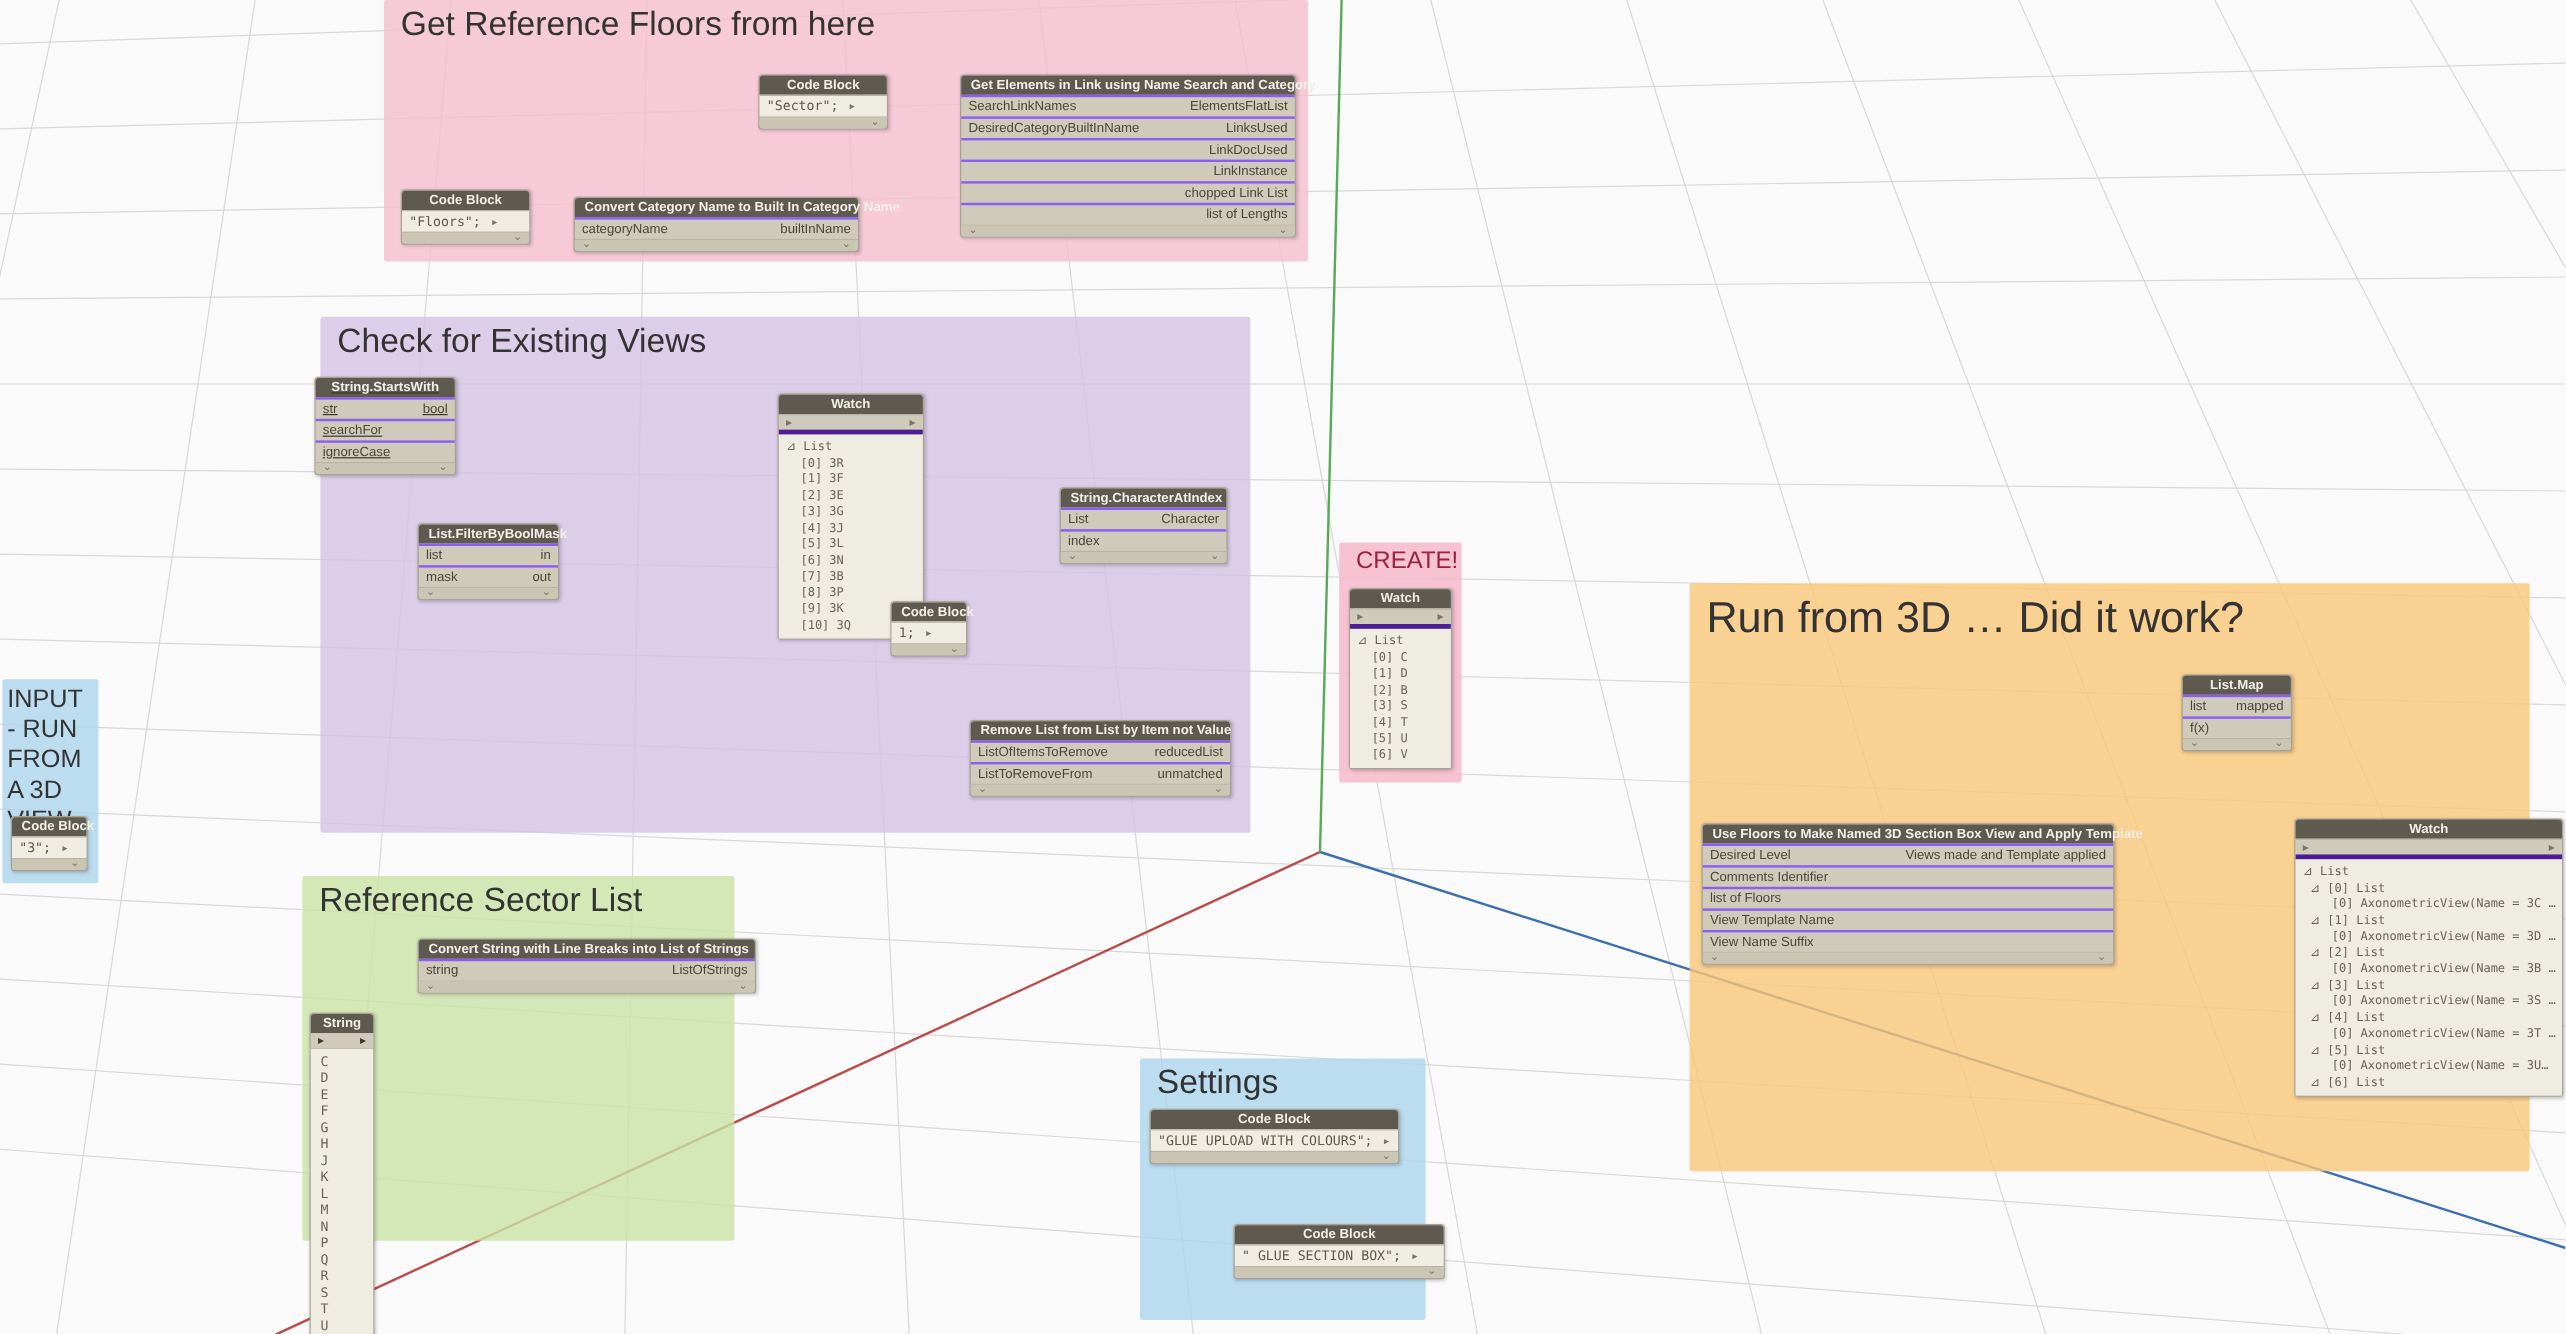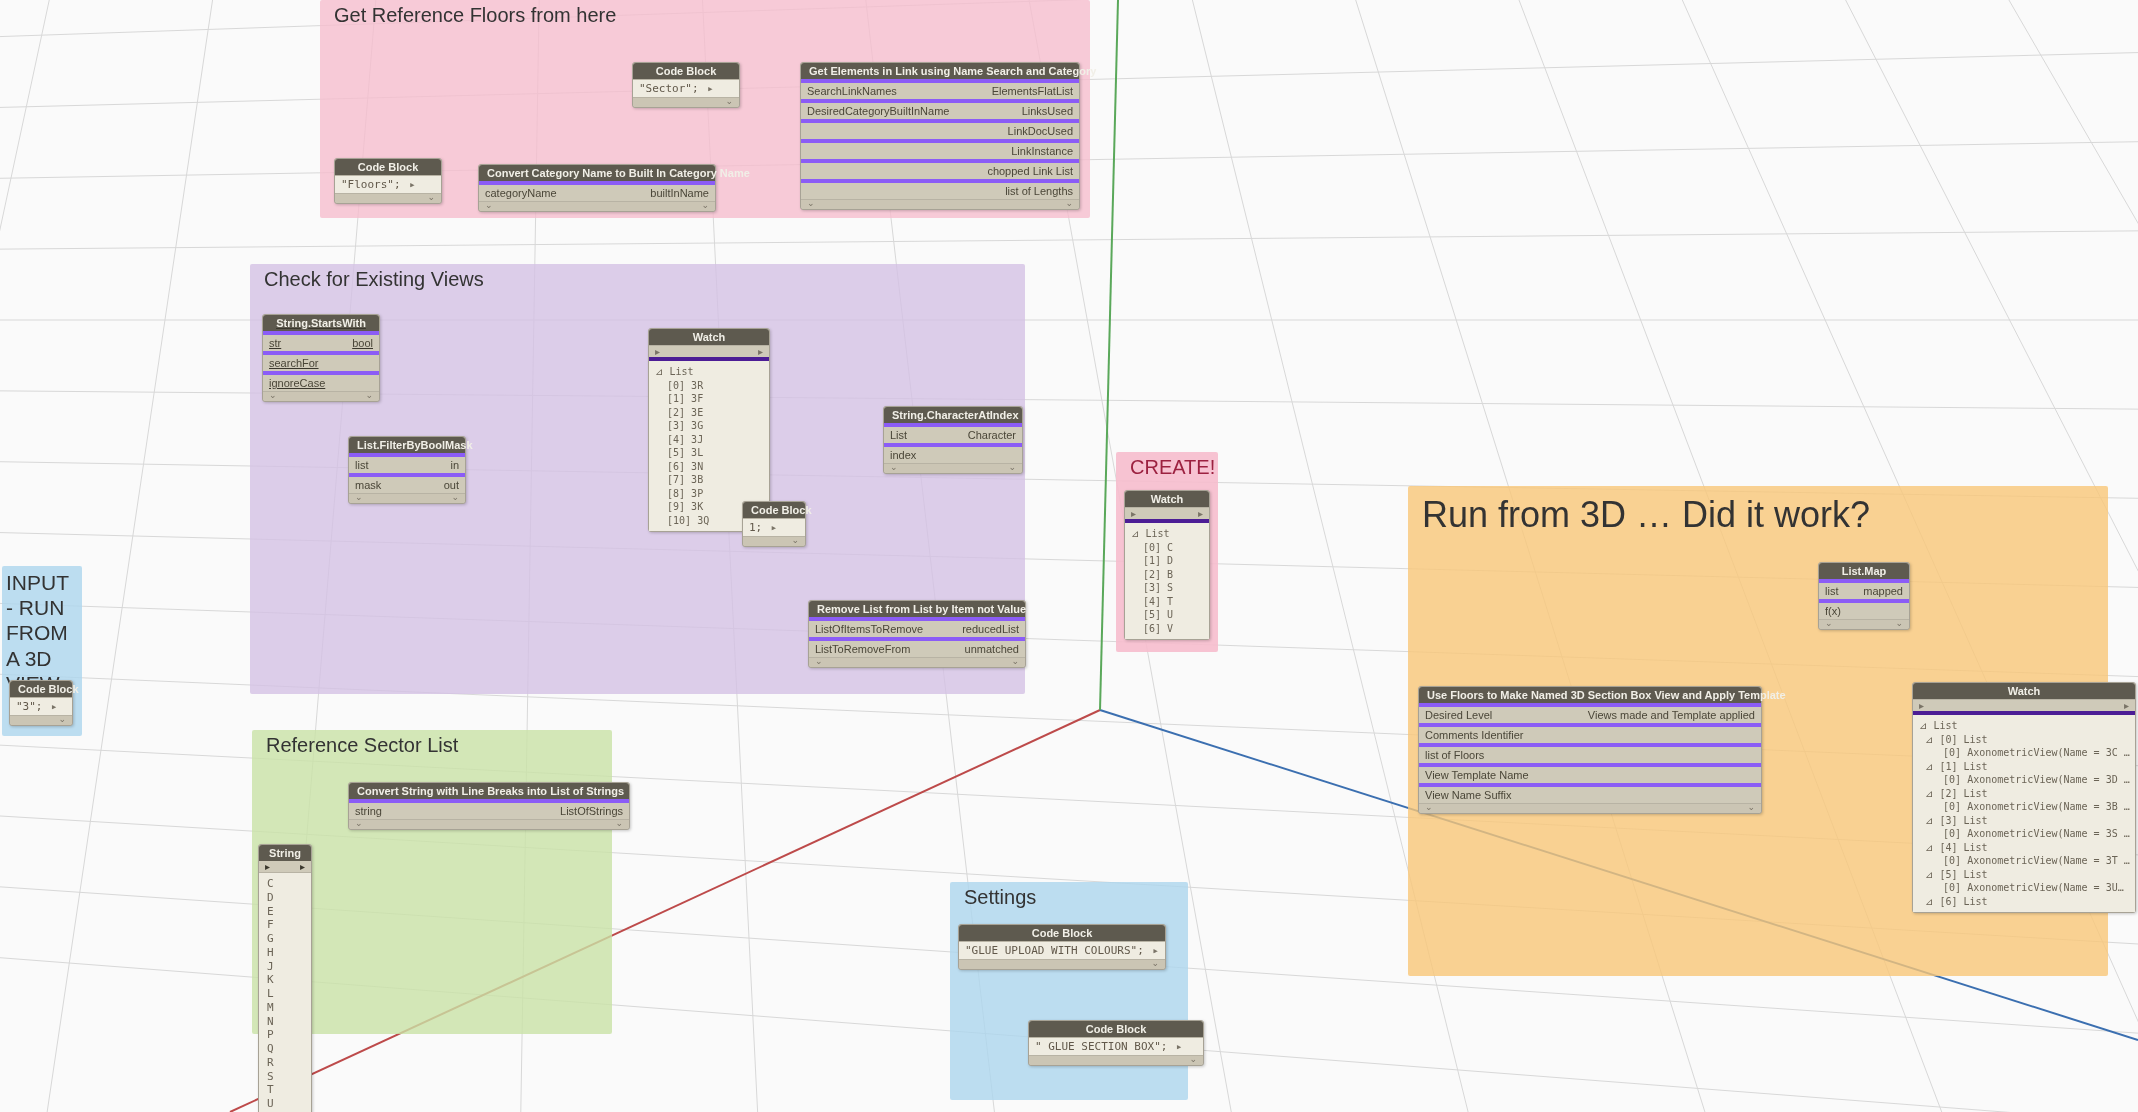--- a/index.html
+++ b/index.html
@@ -17,21 +17,21 @@
   .axis-x { stroke:#bd4a4a; stroke-width:2; }
   .axis-y { stroke:#5aa85a; stroke-width:2; }
   .axis-z { stroke:#3b6fb0; stroke-width:2; }
 
   .group {
     position:absolute;
     border-radius:2px;
     padding:6px 10px 10px 10px;
   }
   .group-label {
-    font-size:20px;
+    font-size:28px;
     color:#333;
     position:absolute;
     top:4px; left:14px;
     font-weight:400;
   }
   .group-label.big { font-size:36px; font-weight:400; }
   .pink   { background:rgba(246,189,205,.78); }
   .purple { background:rgba(212,192,228,.78); }
   .blue   { background:rgba(173,214,238,.80); }
   .green  { background:rgba(201,226,166,.80); }
@@ -50,21 +50,21 @@
   .node-title {
     background:#5e5a4f;
     color:#f1efe7;
     font-size:11px;
     font-weight:600;
     padding:2px 8px;
     text-align:center;
     white-space:nowrap;
     border-radius:3px 3px 0 0;
   }
-  .row { display:flex; justify-content:space-between; border-top:4px solid #8b5cf6; }
+  .row { display:flex; justify-content:space-between; border-top:2px solid #8b5cf6; }
   .port { padding:2px 6px; font-size:11px; color:#4a4638; white-space:nowrap; }
   .port.out { text-align:right; }
   .node-foot { height:10px; border-top:1px solid #b8b3a4; background:#cbc5b4; position:relative; border-radius:0 0 3px 3px;}
   .chevr { position:absolute; bottom:1px; font-size:9px; color:#7a7467; }
   .chevr.l { left:6px; }
   .chevr.r { right:6px; }
   .code-body { background:#efece1; padding:2px 6px; font-family:Consolas,monospace; font-size:11px; color:#61584a; border-top:1px solid #b8b3a4; white-space:pre; }
   .out-caret { display:inline-block; width:10px; text-align:center; color:#7a7467;}
   .watch-body { background:#efece1; border-top:4px solid #4c1d95; font-family:Consolas,monospace; font-size:10px; color:#6b6456; padding:4px 6px; line-height:1.35; white-space:pre; }
   .watch-bar { display:flex; justify-content:space-between; background:#cfcab9; border-top:1px solid #b8b3a4; padding:0 6px; font-size:10px; color:#7a7467;}
@@ -141,21 +141,21 @@
   <path d="M 1210 530 C 1270 530, 1290 530, 1420 738"></path>
   <path d="M 1760 715 C 1800 715, 1800 596, 1822 596"></path>
   <path d="M 1900 596 C 1920 596, 1920 715, 1940 715"></path>
   <path d="M 610 814 C 760 814, 1050 654, 810 654"></path>
 </svg>
 
 <div class="group pink" style="left:320px; top:0px; width:770px; height:218px;">
   <span class="group-label">Get Reference Floors from here</span>
 </div>
 
-<div class="group purple" style="left:250px; top:264px; width:775px; height:430px;">
+<div class="group purple" style="left:267px; top:264px; width:775px; height:430px;">
   <span class="group-label">Check for Existing Views</span>
 </div>
 
 <div class="group blue" style="left:2px; top:566px; width:80px; height:170px;">
   <span class="group-label" style="font-size:21px; line-height:1.2; top:4px; left:4px; width:72px;">INPUT - RUN FROM A 3D VIEW</span>
 </div>
 
 <div class="group green" style="left:252px; top:730px; width:360px; height:304px;">
   <span class="group-label">Reference Sector List</span>
 </div>

